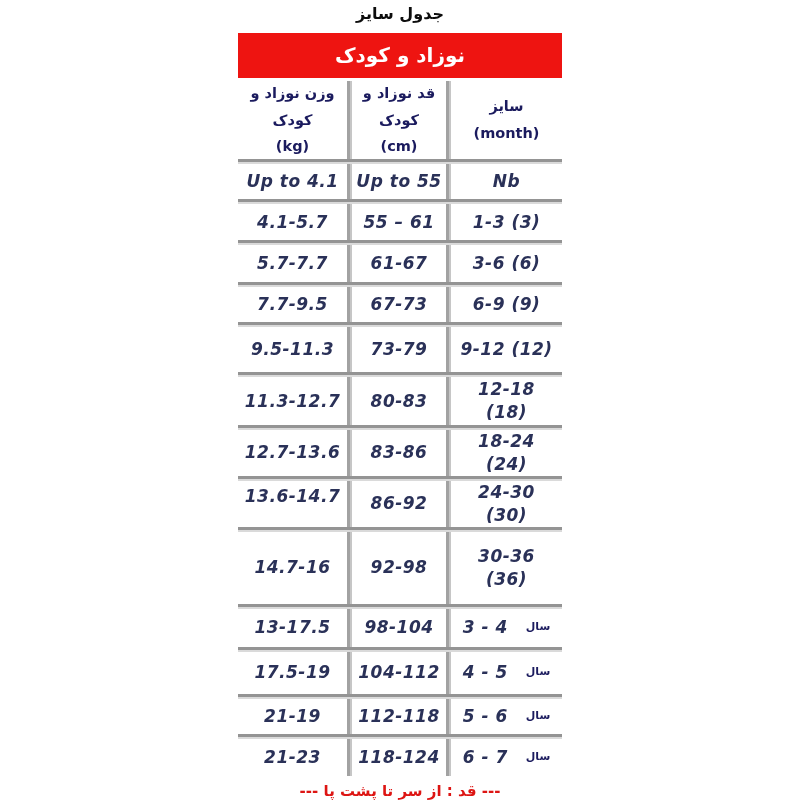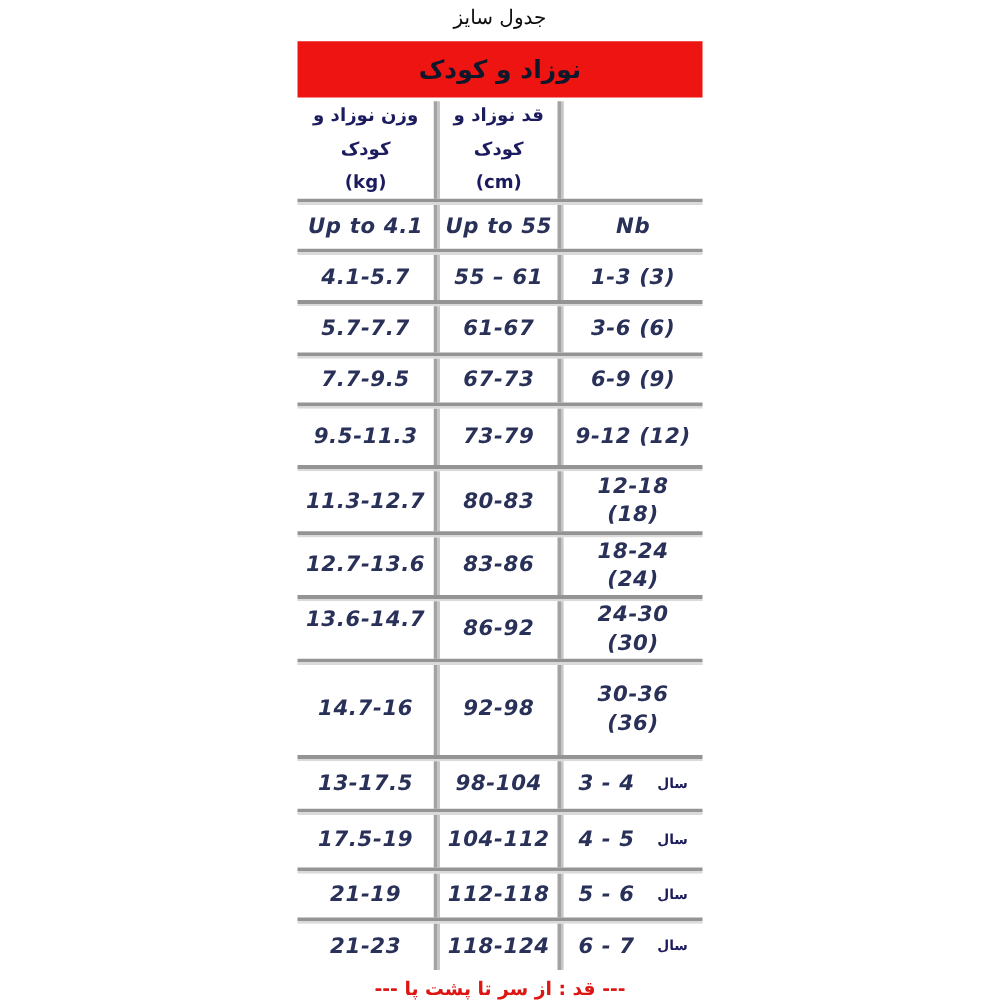--- a/index.html
+++ b/index.html
@@ -3,25 +3,25 @@
 <meta charset="utf-8">
 <style>
   html,body{margin:0;padding:0;}
   body{
     width:800px;height:800px;background:#ffffff;overflow:hidden;
     font-family:"DejaVu Sans",sans-serif;
   }
   .page{width:800px;padding-top:4px;}
   .title{
     width:324px;margin:0 auto;text-align:center;
-    font-size:16px;font-weight:normal;color:#0d0d0d;direction:rtl;
+    font-size:16px;font-weight:bold;color:#0d0d0d;direction:rtl;
   }
   .banner{
     width:324px;height:45px;margin:10px auto 0;background:#ee1411;
-    color:#0f172a;font-size:20px;font-weight:bold;text-align:center;
+    color:#ffffff;font-size:20px;font-weight:bold;text-align:center;
     line-height:45px;direction:rtl;
   }
   .grid{
     display:grid;width:324px;margin:3px auto 0;
     grid-template-columns:109px 5px 94px 5px 111px;
   }
   .vline{background:linear-gradient(to right,#a2a2a2 0 55%,#c6c6c6 55% 100%);}
   .hline{grid-column:1/-1;height:5px;background:linear-gradient(to bottom,#949494 0 58%,#dadada 58% 100%);}
   .cell{display:flex;align-items:center;justify-content:center;background:#ffffff;}
   .head{
@@ -56,20 +56,22 @@
   <div class="grid">
 
     <div class="cell head">وزن نوزاد و
 کودک
 (kg)</div>
     <div class="vline"></div>
     <div class="cell head">قد نوزاد و
 کودک
 (cm)</div>
     <div class="vline"></div>
+    <div class="cell head">سایز
+(month)</div>
 
     <div class="hline"></div>
     <div class="cell data r0">Up to 4.1</div>
     <div class="vline"></div>
     <div class="cell data">Up to 55</div>
     <div class="vline"></div>
     <div class="cell data size"><span>Nb</span></div>
 
     <div class="hline"></div>
     <div class="cell data r1">4.1-5.7</div>

